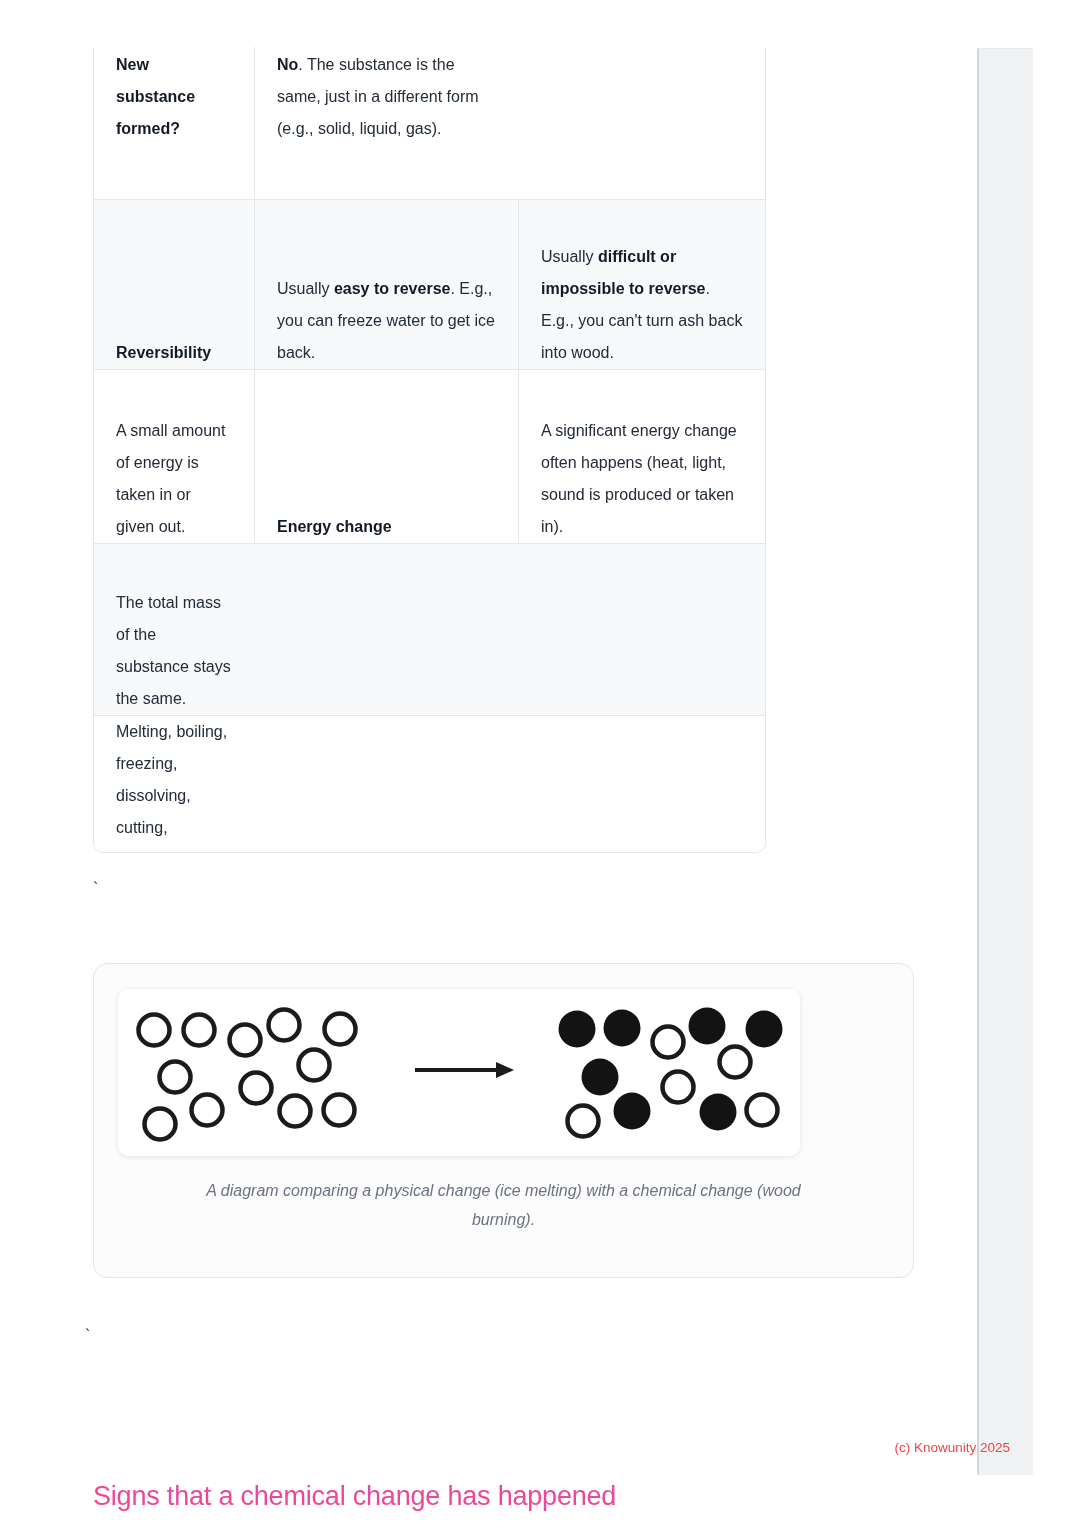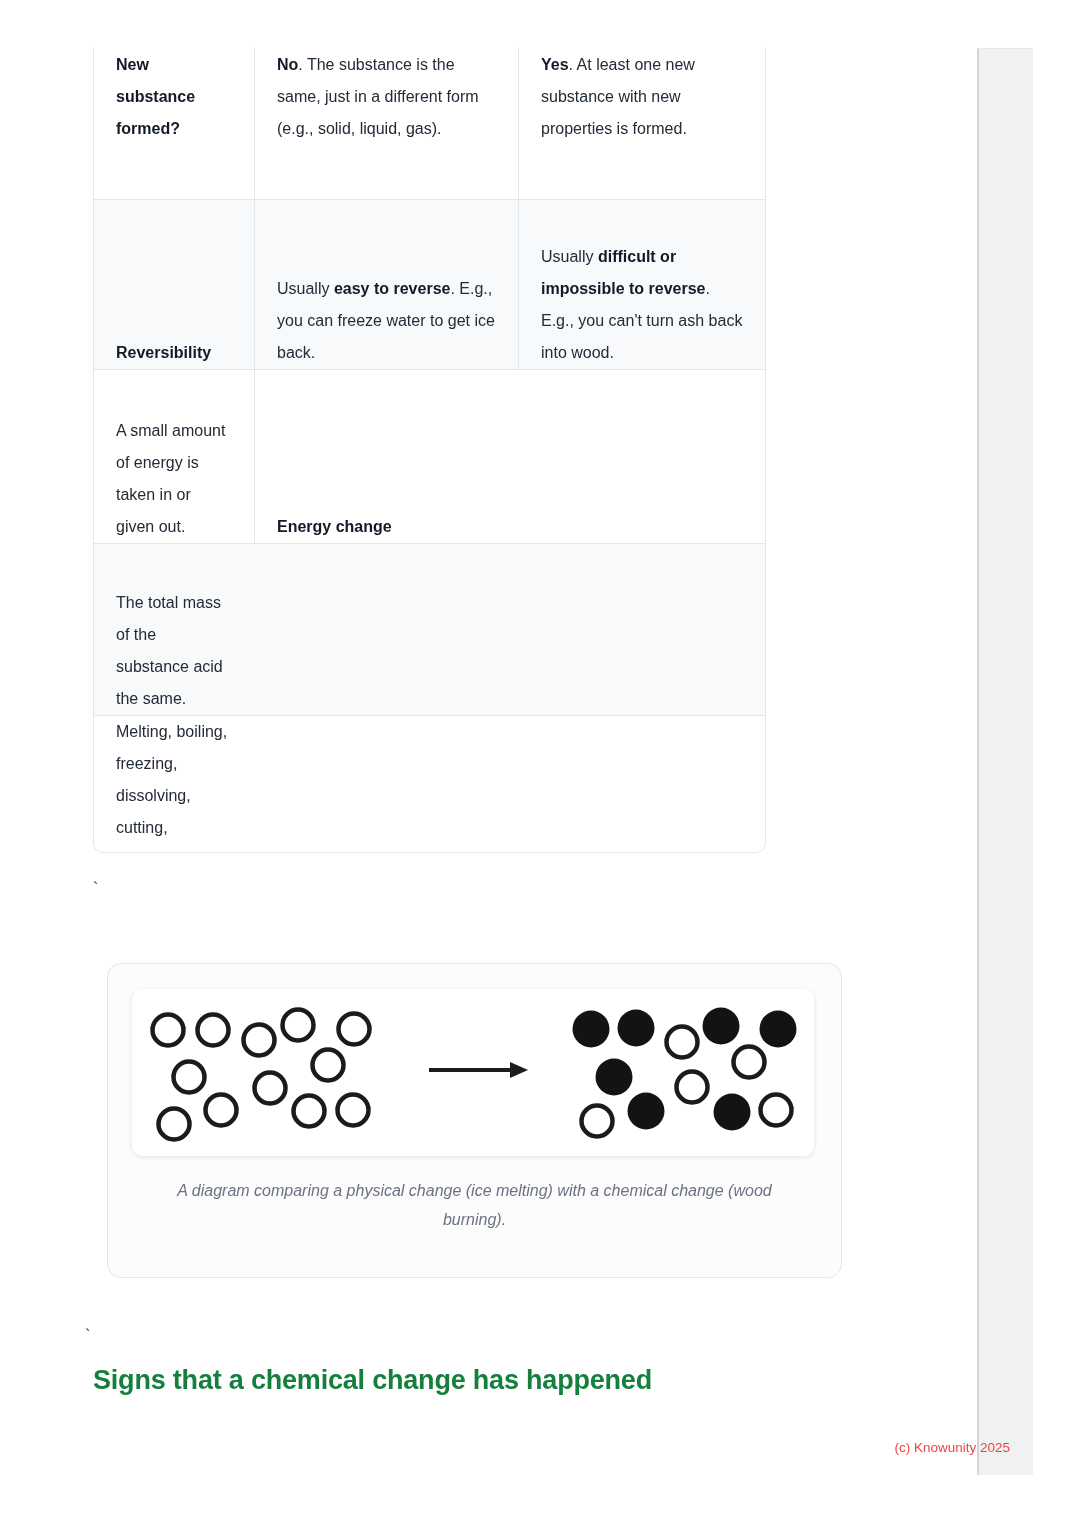--- a/index.html
+++ b/index.html
@@ -34,41 +34,41 @@
   .cell:not(:last-child){border-right:1px solid #e4e7ea;}
   .tablewrap .trow:first-child .cell{align-items:flex-start;padding-top:2px;}
   .label-cell{font-weight:bold;color:#121a28;}
   .b{font-weight:bold;color:#121a28;}
   
   .tick{position:absolute;font-size:16px;color:#2b313b;}
   .tick1{left:93px;top:880px;}
   .tick2{left:85px;top:1327px;}
   
   .figcard{
-    position:absolute;left:93px;top:963px;width:735px;height:315px;
+    position:absolute;left:93px;top:963px;width:821px;height:315px;
     box-sizing:border-box;background:#fcfcfd;
-    border:1.5px solid #e4e7ea;border-radius:14px;margin-left:14px;
+    border:1.5px solid #e4e7ea;border-radius:14px;
   }
   .panel{
     position:absolute;left:24px;top:25px;width:682px;height:167px;
     background:#ffffff;border-radius:10px;
     box-shadow:0 1px 5px rgba(0,0,0,0.10);
   }
   .panel svg{position:absolute;left:0;top:0;}
   .caption{
     position:absolute;left:0;right:0;top:212px;
     text-align:center;font-style:italic;
     font-size:16px;line-height:29px;color:#6b7280;
   }
   .caption div{max-width:630px;margin:0 auto;}
   
   .heading{
-    position:absolute;left:93px;top:1365px;
-    font-size:27px;font-weight:700;letter-spacing:-0.2px;
-    color:#15803d;
+    position:absolute;left:93px;top:1481px;
+    font-size:27px;font-weight:400;letter-spacing:-0.2px;
+    color:#ec4899;
   }
   
   .scrolltrack{
     position:absolute;left:977px;top:48px;width:56px;height:1427px;
     box-sizing:border-box;
     background:#f0f1f3;
     border-left:2px solid #d3d5d8;border-top:1px solid #e6e8ea;
     z-index:1;
   }
   
@@ -81,46 +81,46 @@
 <body>
 
 <div class="tablewrap">
     <div class="trow">
       <div class="cell label-cell">
         <div><span class="b">New substance formed?</span></div>
       </div>
       <div class="cell">
         <div><span class="b">No</span><span>. The substance is the same, just in a different form (e.g., solid, liquid, gas).</span></div>
       </div>
-      <div class="cell">
-        <div><span class="b">Yes</span><span>. At least one new substance with new properties is formed.</span></div>
-      </div>
     </div>
     <div class="trow alt">
       <div class="cell label-cell">
         <div><span class="b">Reversibility</span></div>
       </div>
       <div class="cell">
         <div><span>Usually </span><span class="b">easy to reverse</span><span>. E.g., you can freeze water to get ice back.</span></div>
       </div>
       <div class="cell">
         <div><span>Usually </span><span class="b">difficult or impossible to reverse</span><span>. E.g., you can't turn ash back into wood.</span></div>
       </div>
     </div>
     <div class="trow">
       <div class="cell">
         <div><span>A small amount of energy is taken in or given out.</span></div>
       </div>
       <div class="cell label-cell">
         <div><span class="b">Energy change</span></div>
       </div>
+      <div class="cell">
+        <div><span>A significant energy change often happens (heat, light, sound is produced or taken in).</span></div>
+      </div>
     </div>
     <div class="trow alt">
       <div class="cell">
-        <div><span>The total mass of the substance acid the same.</span></div>
+        <div><span>The total mass of the substance stays the same.</span></div>
       </div>
     </div>
     <div class="trow">
       <div class="cell">
         <div><span>Melting, boiling, freezing, dissolving, cutting, crushing.</span></div>
       </div>
     </div>
   </div>
 
 <div class="tick tick1">`</div>

